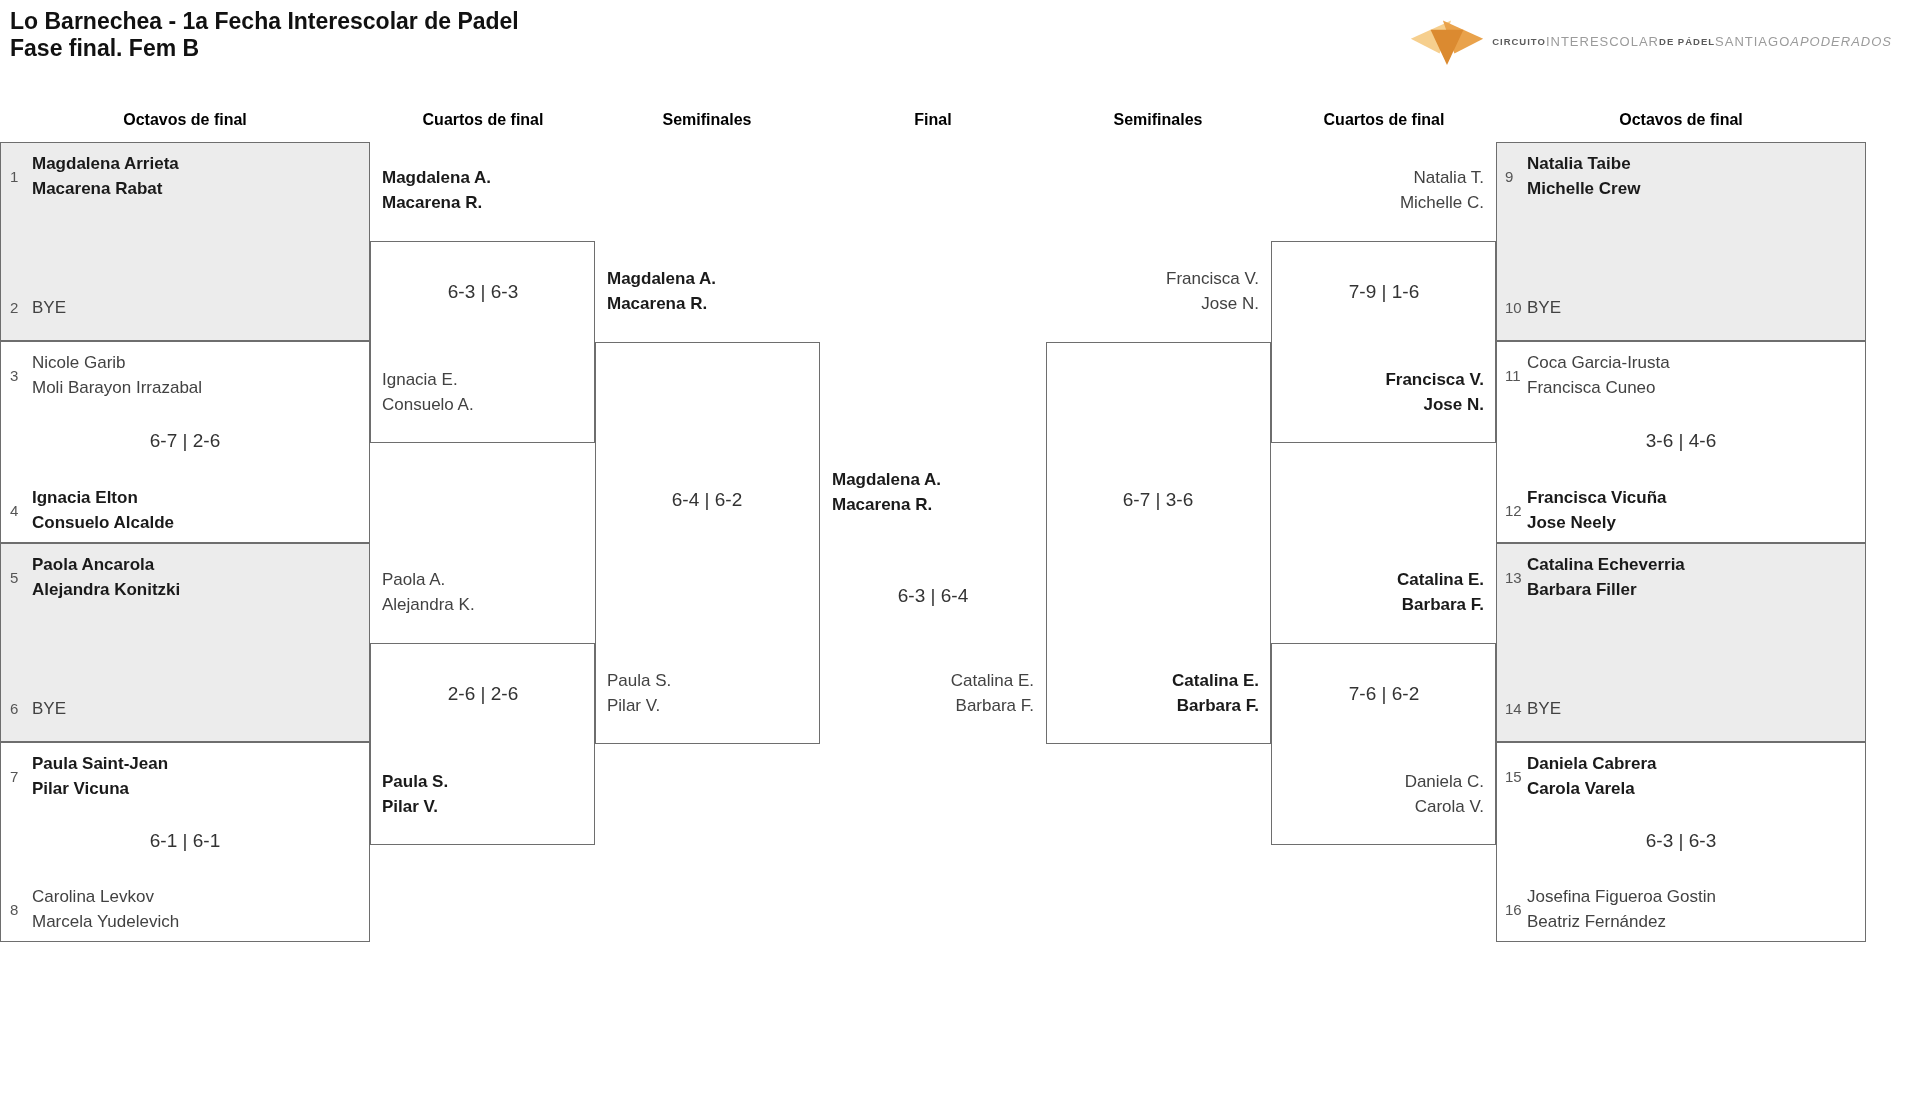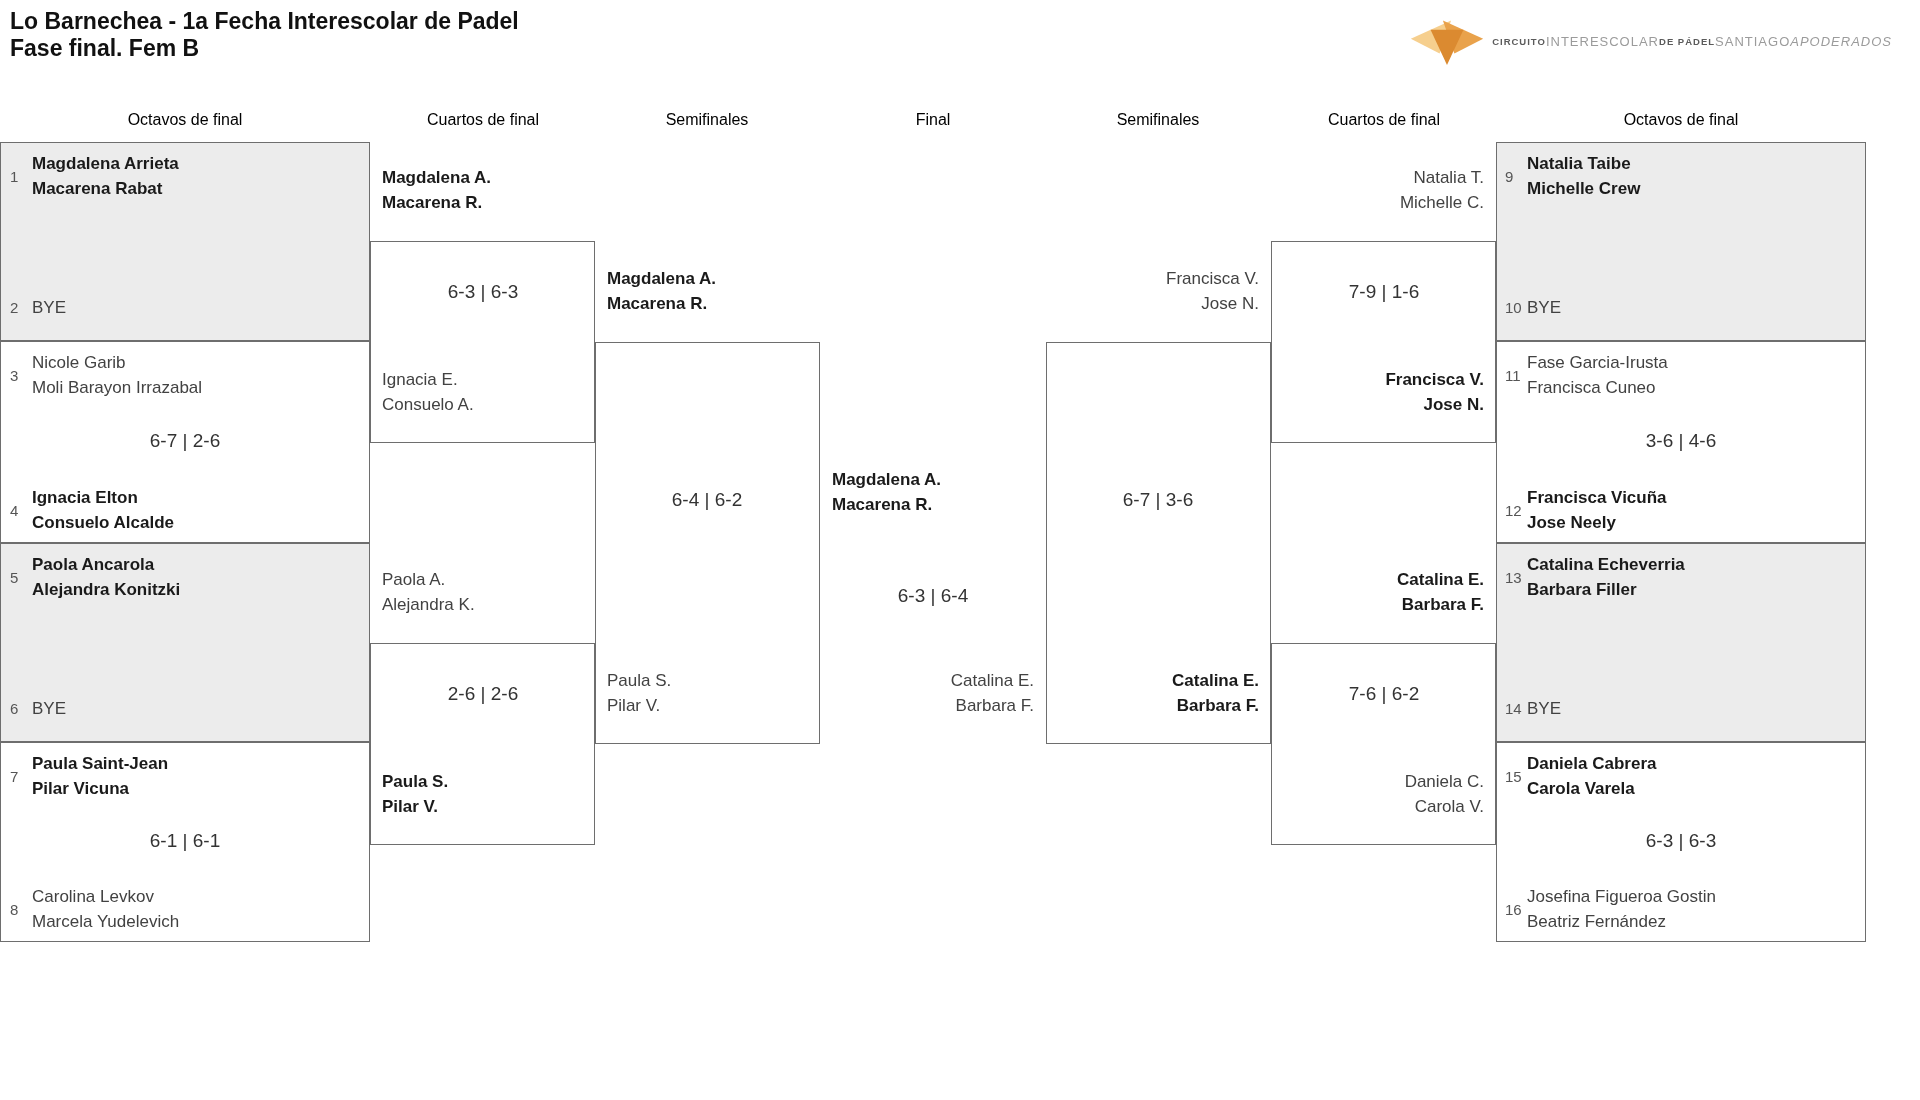--- a/index.html
+++ b/index.html
@@ -9,21 +9,21 @@
   *{margin:0;padding:0;box-sizing:border-box;}
   html,body{background:#fff;}
   body{font-family:"Liberation Sans", sans-serif;}
   .page{position:relative;width:1920px;height:1100px;background:#fff;overflow:hidden;}
   .title{position:absolute;left:10px;top:8px;font-size:23px;font-weight:700;color:#111;line-height:27px;}
   .logo{position:absolute;top:12px;right:28px;display:flex;align-items:center;gap:8px;}
   .logo-text{display:flex;flex-direction:row;line-height:11.5px;}
   .lt{font-size:13px;letter-spacing:1px;color:#9b9b9b;}
   .lt.b{font-weight:700;color:#5b5b5b;font-size:9.5px;}
   .lt.i{font-style:italic;}
-  .round-header{position:absolute;top:111px;transform:translateX(-50%);font-size:16px;font-weight:400;color:#000;white-space:nowrap;}
+  .round-header{position:absolute;top:111px;transform:translateX(-50%);font-size:16px;font-weight:700;color:#000;white-space:nowrap;}
   .box{position:absolute;border:1px solid var(--border);background:transparent;}
   .box.bye{background:var(--fillbye);}
   .team{position:absolute;display:flex;align-items:center;gap:6px;white-space:nowrap;}
   .team .seed{font-size:15px;color:var(--seed);width:16px;flex-shrink:0;}
   .names{font-size:17px;color:var(--norm);line-height:25px;}
   .names.w{font-weight:700;color:var(--win);}
   .team.ra{justify-content:flex-start;}
   .team.ra .names{text-align:right;}
   .score{position:absolute;transform:translateX(-50%);font-size:19px;color:var(--score);white-space:nowrap;}
 </style>
@@ -241,21 +241,21 @@
   </div>
   <div class="team" style="left:1505px;top:295px">
     <span class="seed">10</span>
     <div class="names">
         <div>BYE</div>
       </div>
   </div>
   <div class="team" style="left:1505px;top:350px">
     <span class="seed">11</span>
     <div class="names">
-        <div>Fase Garcia-Irusta</div>
+        <div>Coca Garcia-Irusta</div>
         <div>Francisca Cuneo</div>
       </div>
   </div>
   <div class="team" style="left:1505px;top:485px">
     <span class="seed">12</span>
     <div class="names w">
         <div>Francisca Vicuña</div>
         <div>Jose Neely</div>
       </div>
   </div>

